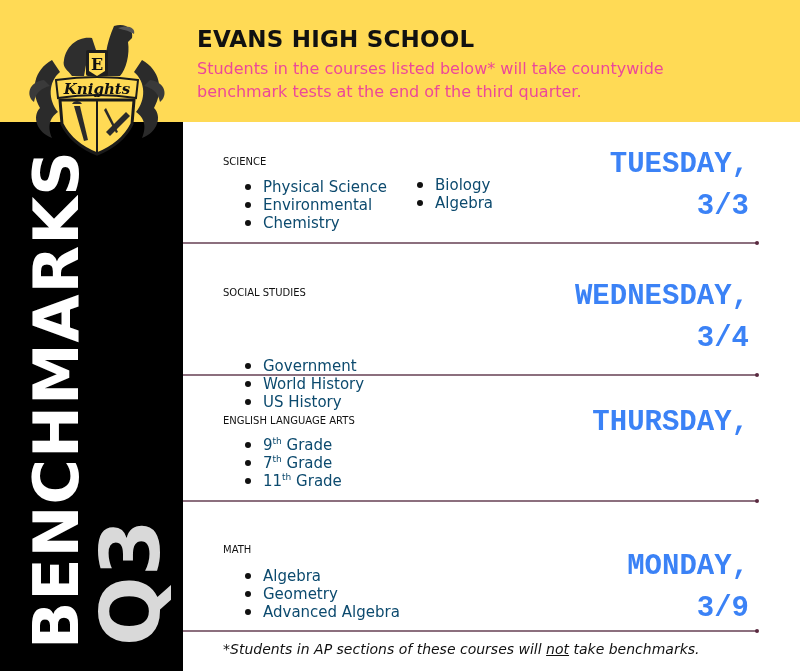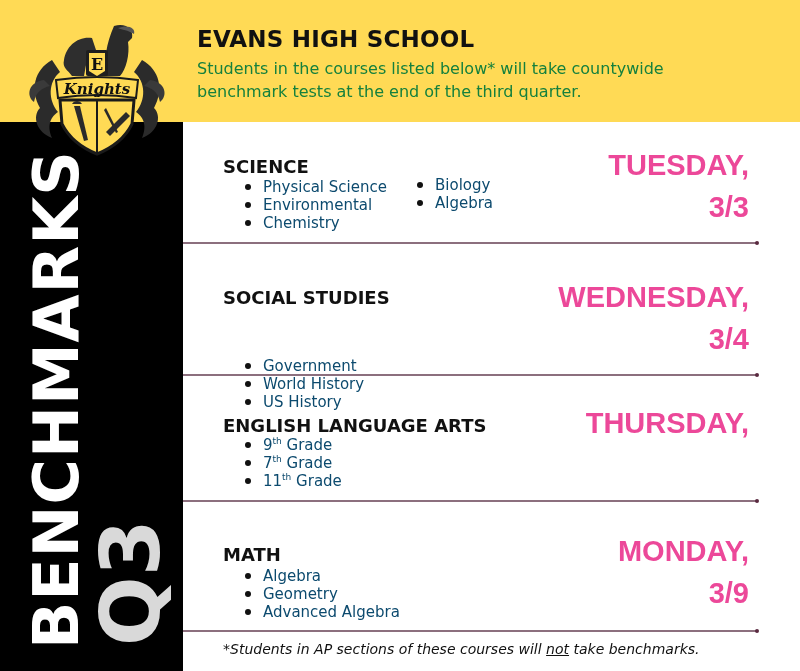--- a/index.html
+++ b/index.html
@@ -20,59 +20,59 @@
     position: absolute; left: 22px; top: 20px; width: 150px; height: 136px;
   }
   .school-name {
     position: absolute; left: 197px; top: 26px;
     font-family: "DejaVu Sans", sans-serif; font-weight: bold;
     font-size: 23px; color: #111; letter-spacing: 0.2px;
   }
   .intro {
     position: absolute; left: 197px; top: 57px; width: 560px;
     font-family: "DejaVu Sans", sans-serif; font-size: 16px; line-height: 23px;
-    color: #15803d;
+    color: #ec4899;
   }
   .vert-title {
     position: absolute; left: 33px; top: 649px;
     transform-origin: 0 0; transform: rotate(-90deg);
     font-family: "DejaVu Sans", sans-serif; font-weight: bold;
     font-size: 62px; line-height: 48px; height: 48px;
     color: #ffffff; white-space: nowrap; letter-spacing: 1px;
   }
   .vert-q3 {
     position: absolute; left: 98px; top: 646px;
     transform-origin: 0 0; transform: rotate(-90deg);
     font-family: "DejaVu Sans", sans-serif; font-weight: bold;
     font-size: 82px; line-height: 66px; height: 66px;
     color: #d9d9d9; white-space: nowrap;
   }
   .section {
     position: absolute; left: 183px; width: 617px;
   }
   .subject {
     position: absolute; left: 40px;
-    font-family: "DejaVu Sans", sans-serif; font-weight: bold;
-    font-size: 18px; color: #111; white-space: nowrap;
+    font-family: "DejaVu Sans", sans-serif; font-weight: normal;
+    font-size: 10px; color: #111; white-space: nowrap;
   }
   .course-list {
     position: absolute; left: 60px; margin: 0; padding: 0; list-style: none;
     font-family: "DejaVu Sans", sans-serif; font-size: 15px; line-height: 18px;
     color: #0c4a6e;
   }
   .course-list li { position: relative; padding-left: 20px; white-space: nowrap; }
   .course-list li::before {
     content: ""; position: absolute; left: 2px; top: 6px;
     width: 6px; height: 6px; border-radius: 50%; background: #111;
   }
   .course-list sup { font-size: 9px; vertical-align: 6px; line-height: 0; }
   .day {
     position: absolute; right: 51px; text-align: right;
-    font-family: Liberation Sans, sans-serif; font-weight: bold;
-    font-size: 29px; line-height: 42px; color: #ec4899; white-space: nowrap;
+    font-family: Liberation Mono, monospace; font-weight: bold;
+    font-size: 29px; line-height: 42px; color: #3b82f6; white-space: nowrap;
   }
   .divider {
     position: absolute; left: 183px; width: 574px; height: 2px;
     background: #8c6f7e;
   }
   .divider::after {
     content: ""; position: absolute; right: -2px; top: -1px;
     width: 4px; height: 4px; border-radius: 50%; background: #5a2a40;
   }
   .footnote {
@@ -172,20 +172,20 @@
 </div>
 <div class="divider" style="top:500px;"></div>
 
 <div class="section" style="top:502px;height:164px;">
   <div class="subject" style="top:42px;">MATH</div>
   <ul class="course-list" style="top:65px;">
     <li>Algebra</li>
     <li>Geometry</li>
     <li>Advanced Algebra</li>
   </ul>
-  <div class="day" style="top:28px;">
+  <div class="day" style="top:44px;">
     <div>MONDAY,</div>
     <div>3/9</div>
   </div>
 </div>
 <div class="divider" style="top:630px;"></div>
 
 <div class="footnote"><span>*Students in AP sections of these courses will </span><u>not</u><span> take benchmarks.</span></div>
 
 </body></html>

